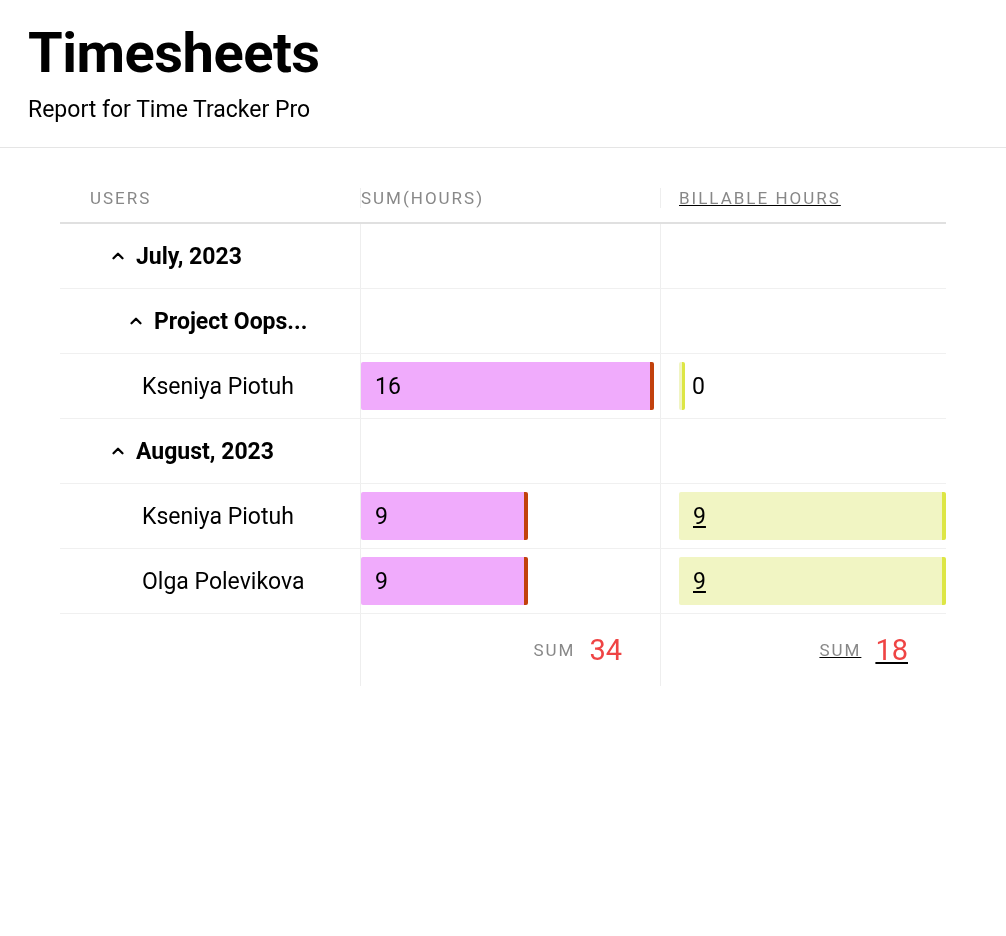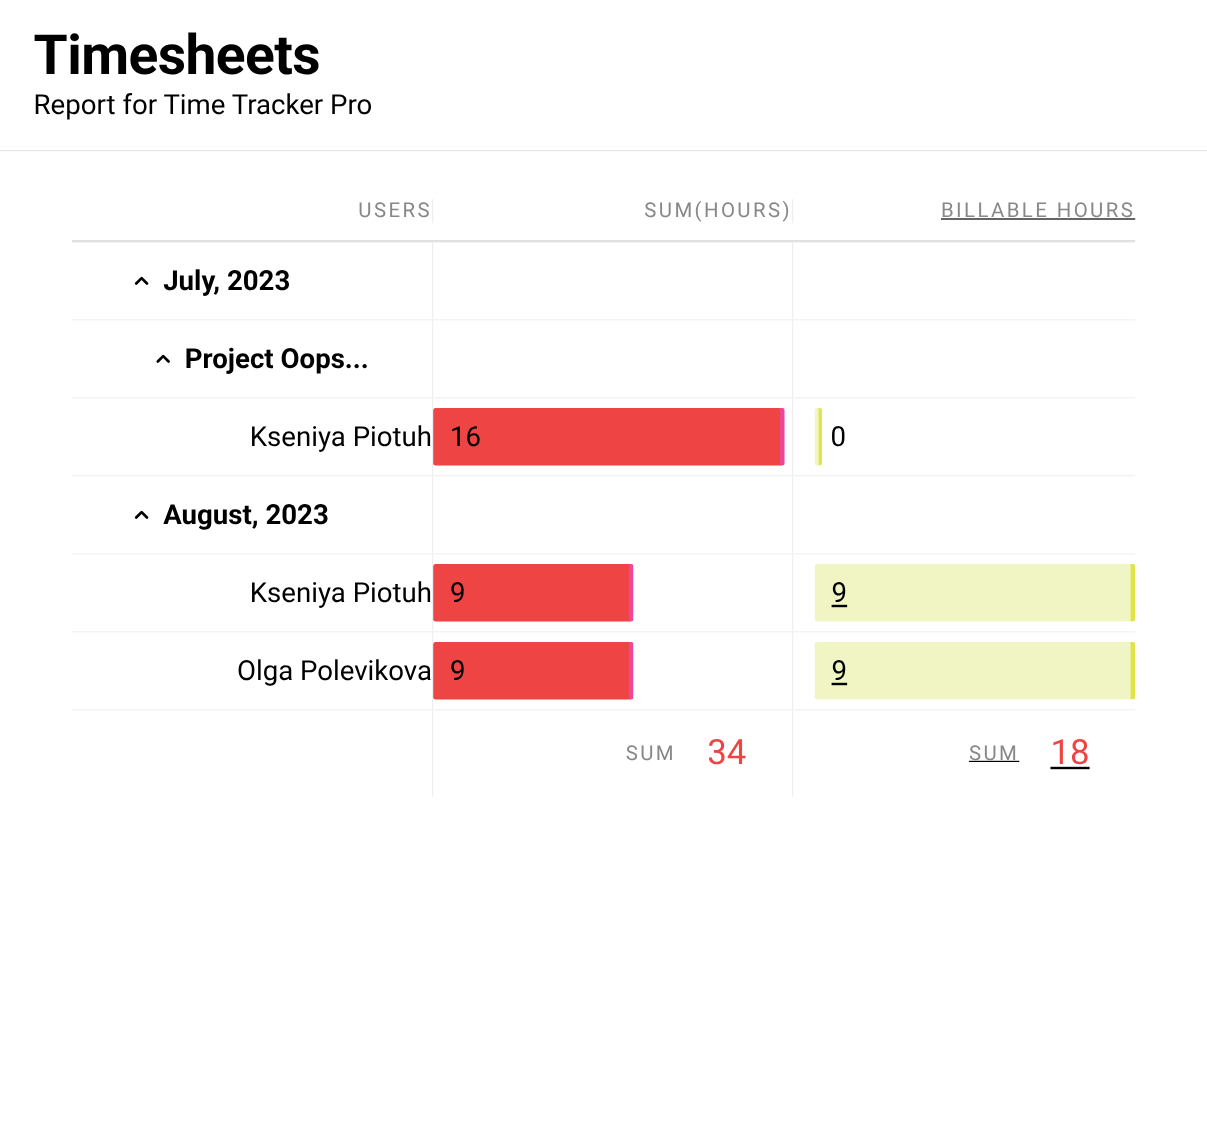--- a/index.html
+++ b/index.html
@@ -11,23 +11,24 @@
       font-family: -apple-system, BlinkMacSystemFont, "Segoe UI", Roboto, Helvetica, Arial, sans-serif;
       background: #fff;
       color: #000;
       width: 1006px;
     }
     .header {
       padding: 20px 28px 24px 28px;
       border-bottom: 1px solid #e5e5e5;
     }
     .page-title {
-      font-size: 46px;
+      font-size: 56px;
       font-weight: 700;
       letter-spacing: -0.5px;
+      margin-bottom: 10px;
     }
     .subtitle {
       font-size: 23px;
       font-weight: 400;
       color: #000;
     }
     .content {
       padding: 40px 60px 30px 60px;
     }
     .tabs {
@@ -42,21 +43,20 @@
       cursor: pointer;
     }
     .tab.active {
       color: #000;
     }
     .tab.inactive {
       color: #bbb;
     }
     .table {
       width: 100%;
-      text-align: right;
     }
     .table-header {
       display: flex;
       padding: 0 0 14px 0;
       border-bottom: 2px solid #e0e0e0;
     }
     .col-users {
       width: 300px;
       padding-left: 30px;
     }
@@ -118,22 +118,22 @@
     .bar {
       height: 48px;
       border-radius: 2px;
       display: flex;
       align-items: center;
       padding-left: 14px;
       font-size: 23px;
       position: relative;
     }
     .bar-blue {
-      background: #ef4444;
-      border-right: 4px solid #ec4899;
+      background: #f0abfc;
+      border-right: 4px solid #c2410c;
     }
     .bar-yellow {
       background: #f1f5c3;
       border-right: 4px solid #dde645;
     }
     .bar-tiny {
       width: 6px;
       padding-left: 0;
       border-right-width: 3px;
     }
@@ -148,21 +148,21 @@
       min-height: 72px;
     }
     .totals-row .col-users {
     }
     .totals-row .col-sum, .totals-row .col-billable {
       border-left: 1px solid #eee;
       display: flex;
       align-items: center;
       justify-content: flex-end;
       padding-right: 38px;
-      gap: 26px;
+      gap: 14px;
     }
     .sum-label {
       font-size: 17px;
       letter-spacing: 2px;
       color: #888;
     }
     .sum-value {
       font-size: 29px;
       font-weight: 400;
       color: #ef4444;

